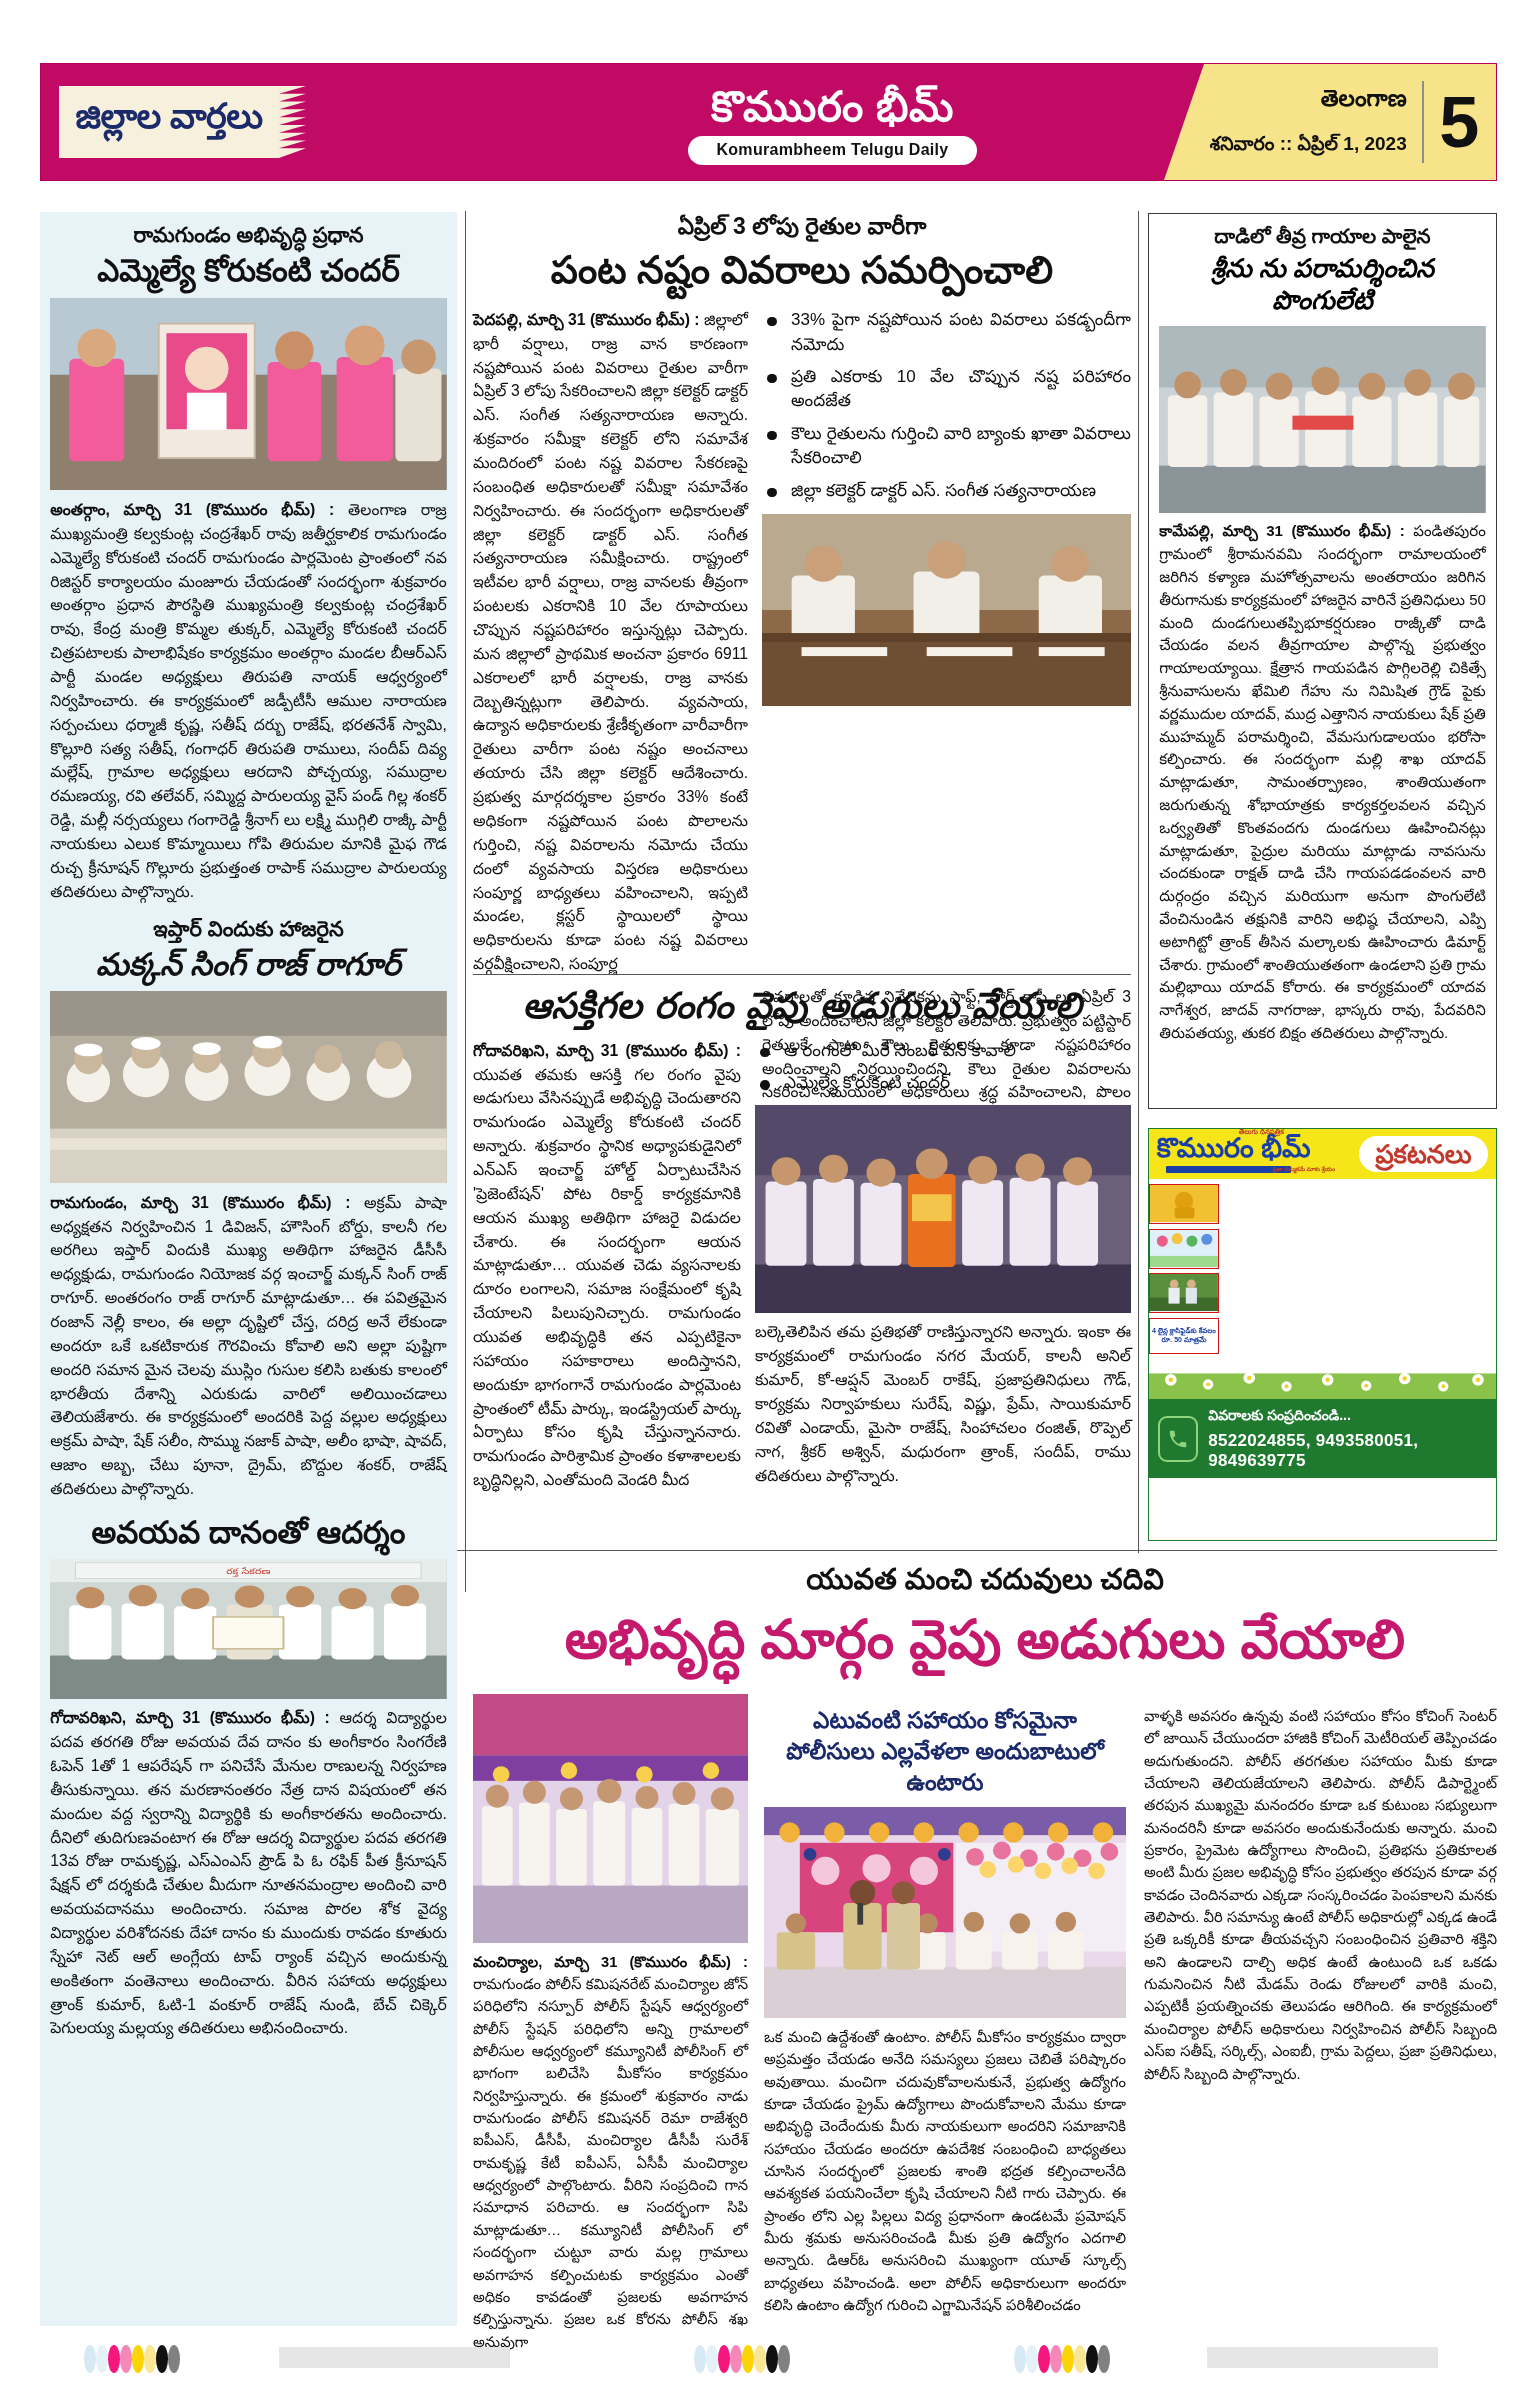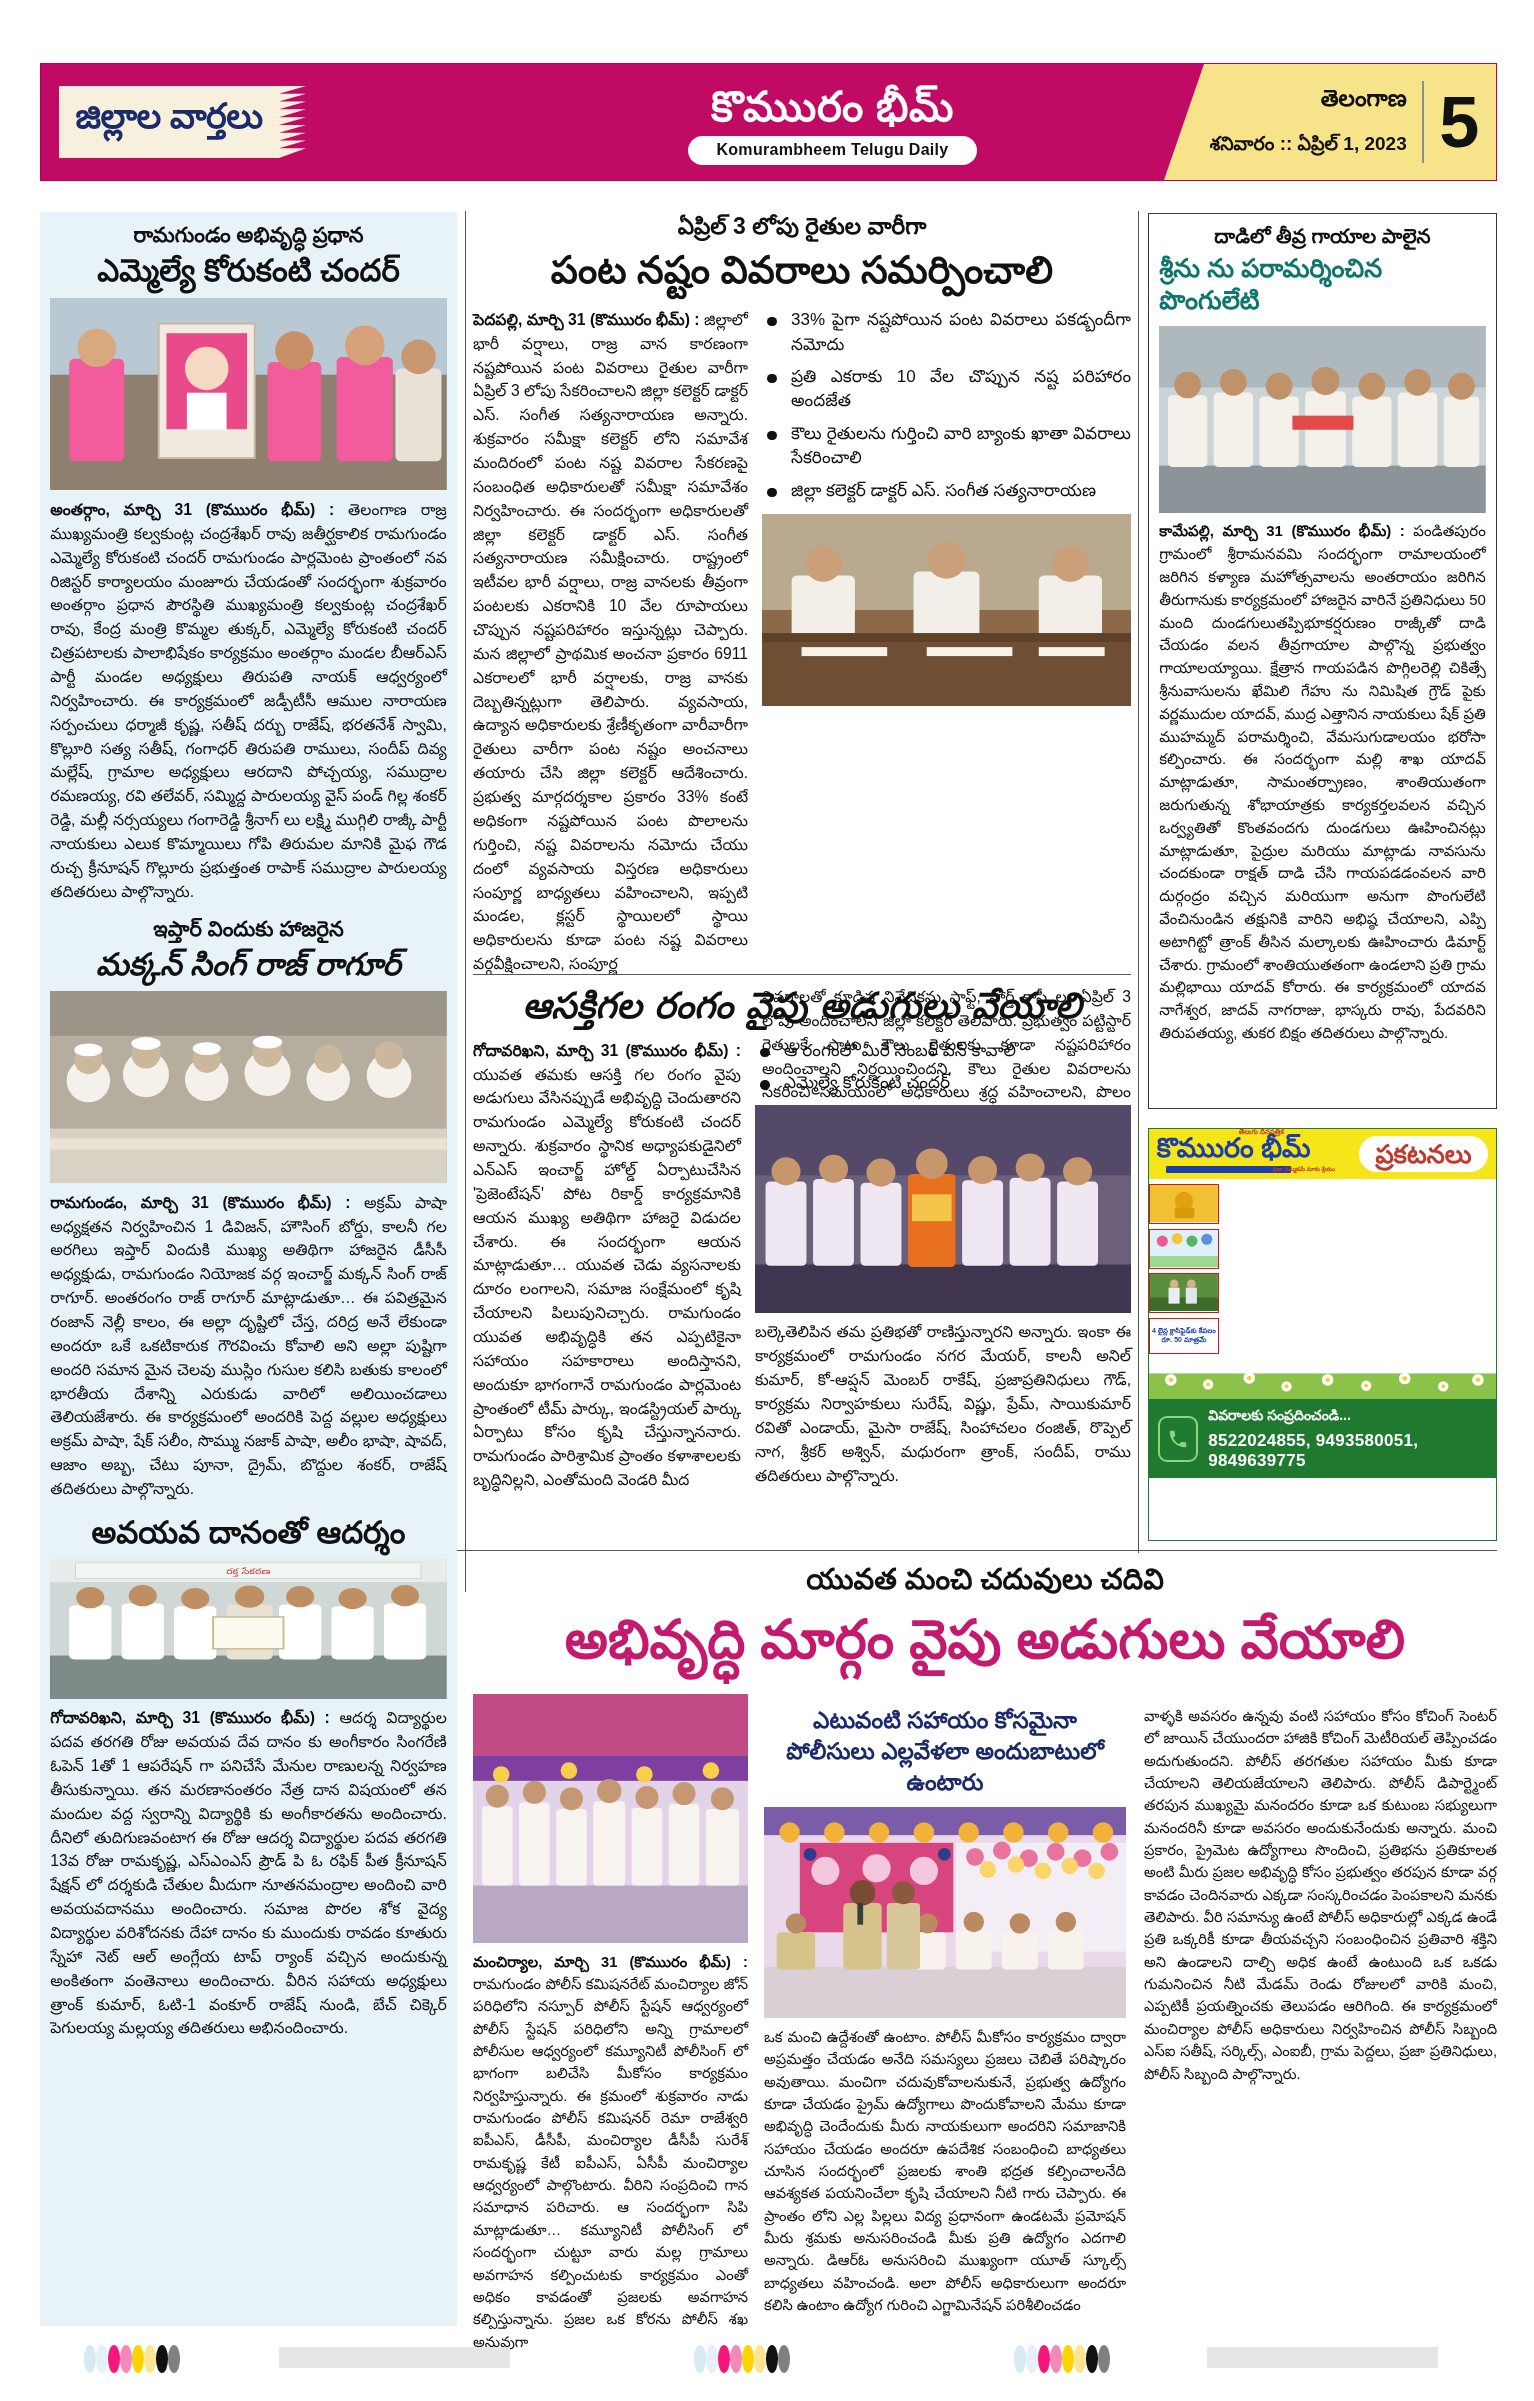--- a/index.html
+++ b/index.html
@@ -136,22 +136,22 @@
   
   .kicker {
     font-size: 21px; font-weight: bold; color: #111;
     text-align: center; line-height: 1.3;
   }
   .headline {
     font-size: 31px; font-weight: bold; color: #111;
     text-align: center; line-height: 1.2;
   }
   .headline-lg-sm {
-    font-size: 29px; font-weight: bold; color: #0f766e;
-    line-height: 1.25;
+    font-size: 29px; font-weight: bold; color: #000000;
+    text-align: center; line-height: 1.25; font-style: italic;
   }
   .headline-xl {
     font-size: 38px; font-weight: bold; color: #111;
     text-align: center; line-height: 1.2;
   }
   .headline-mega {
     font-size: 54px; font-weight: bold; color: #c4196d;
     text-align: center; line-height: 1.15;
   }
   .headline-script {

